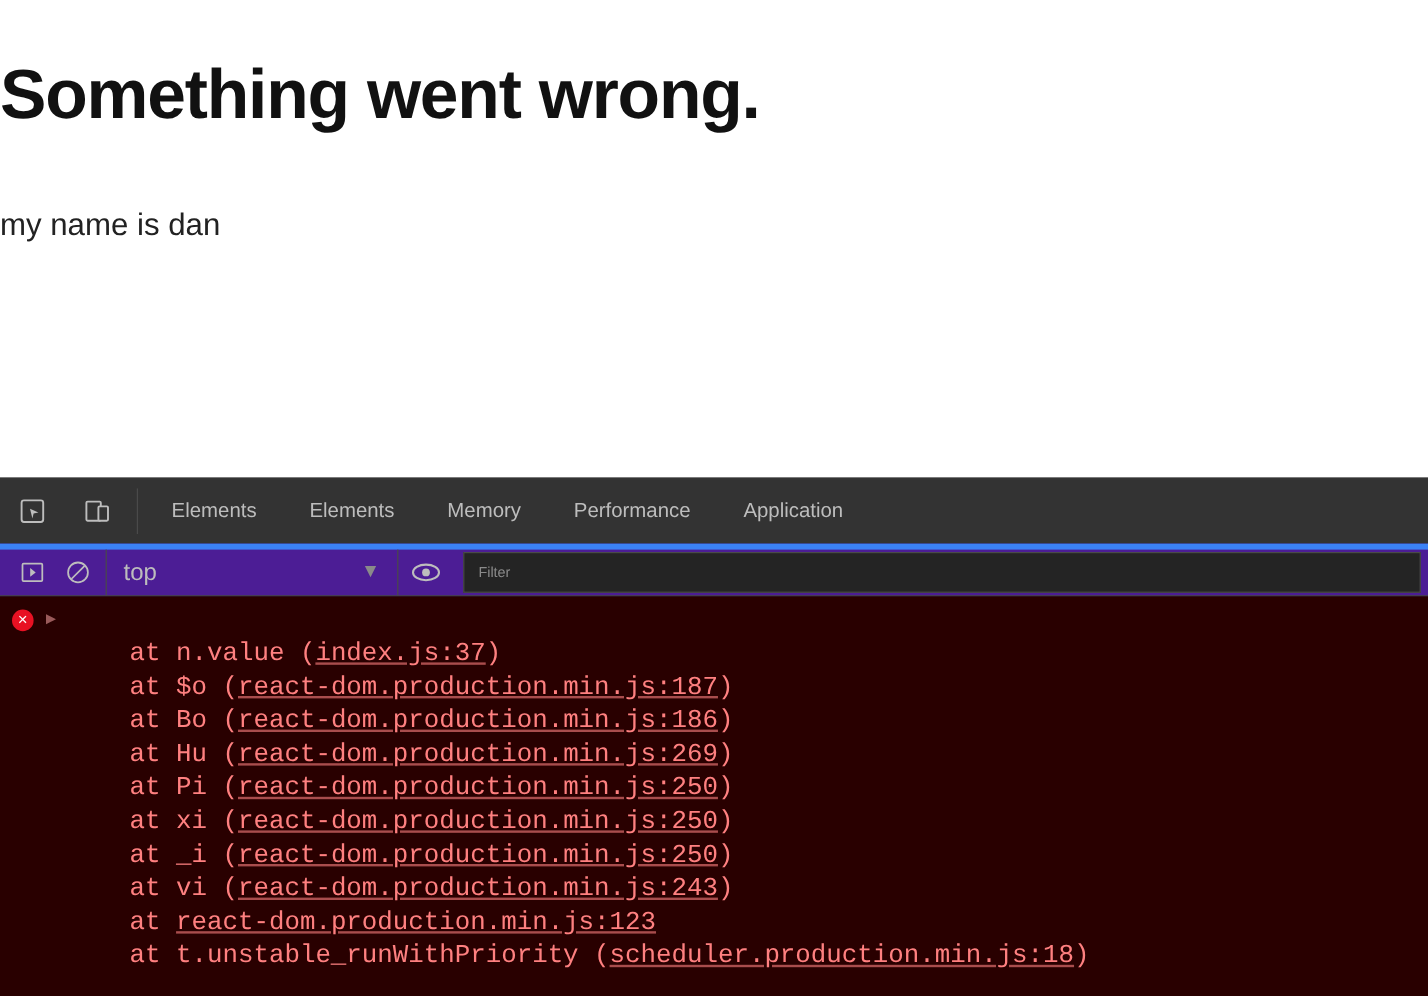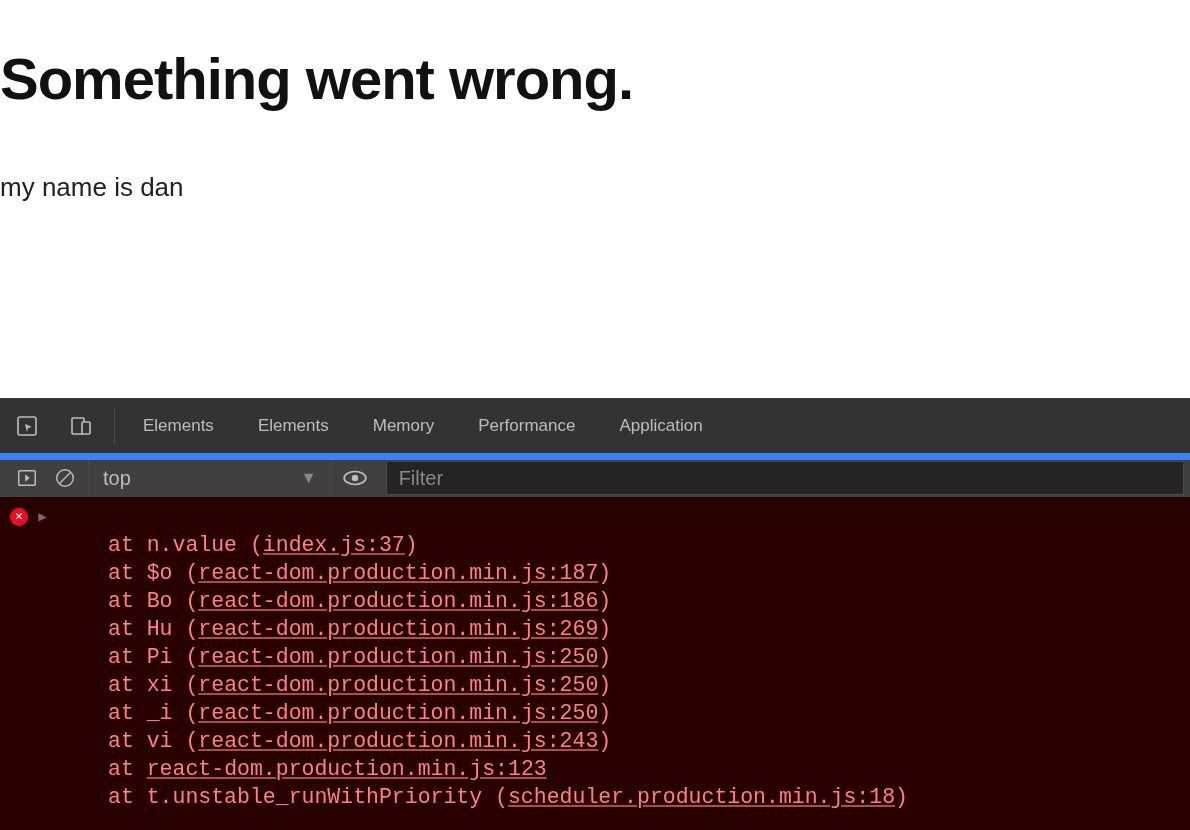--- a/index.html
+++ b/index.html
@@ -58,22 +58,22 @@
   }
   .tab.active {
     background: #000000;
     color: #ffffff;
   }
 
   .toolbar {
     height: 44px;
     display: flex;
     align-items: center;
-    background: #404040;
-    border-top: 7px solid #3b82f6;
+    background: #4c1d95;
+    border-top: 5px solid #3b82f6;
     border-bottom: 1px solid #444;
     font-size: 20px;
     color: #bdbdbd;
     gap: 8px;
     padding: 0 6px 0 12px;
   }
   .toolbar .tb-icon {
     width: 30px;
     height: 30px;
     display: flex;
@@ -89,21 +89,21 @@
     border-left: 1px solid #4a4a4a;
     border-right: 1px solid #4a4a4a;
   }
   .context-caret { color: #8a8a8a; font-size: 16px; }
   .filter-input {
     flex: 1;
     height: 34px;
     background: #242424;
     border: 1px solid #4a4a4a;
     color: #bdbdbd;
-    font-size: 20px;
+    font-size: 12px;
     padding: 0 12px;
     margin-left: 8px;
   }
   .filter-input::placeholder { color: #8a8a8a; }
 
   .console-body {
     flex: 1;
     background: #290000;
     padding: 6px 10px 6px 10px;
     font-family: Menlo, Consolas, "Courier New", monospace;

